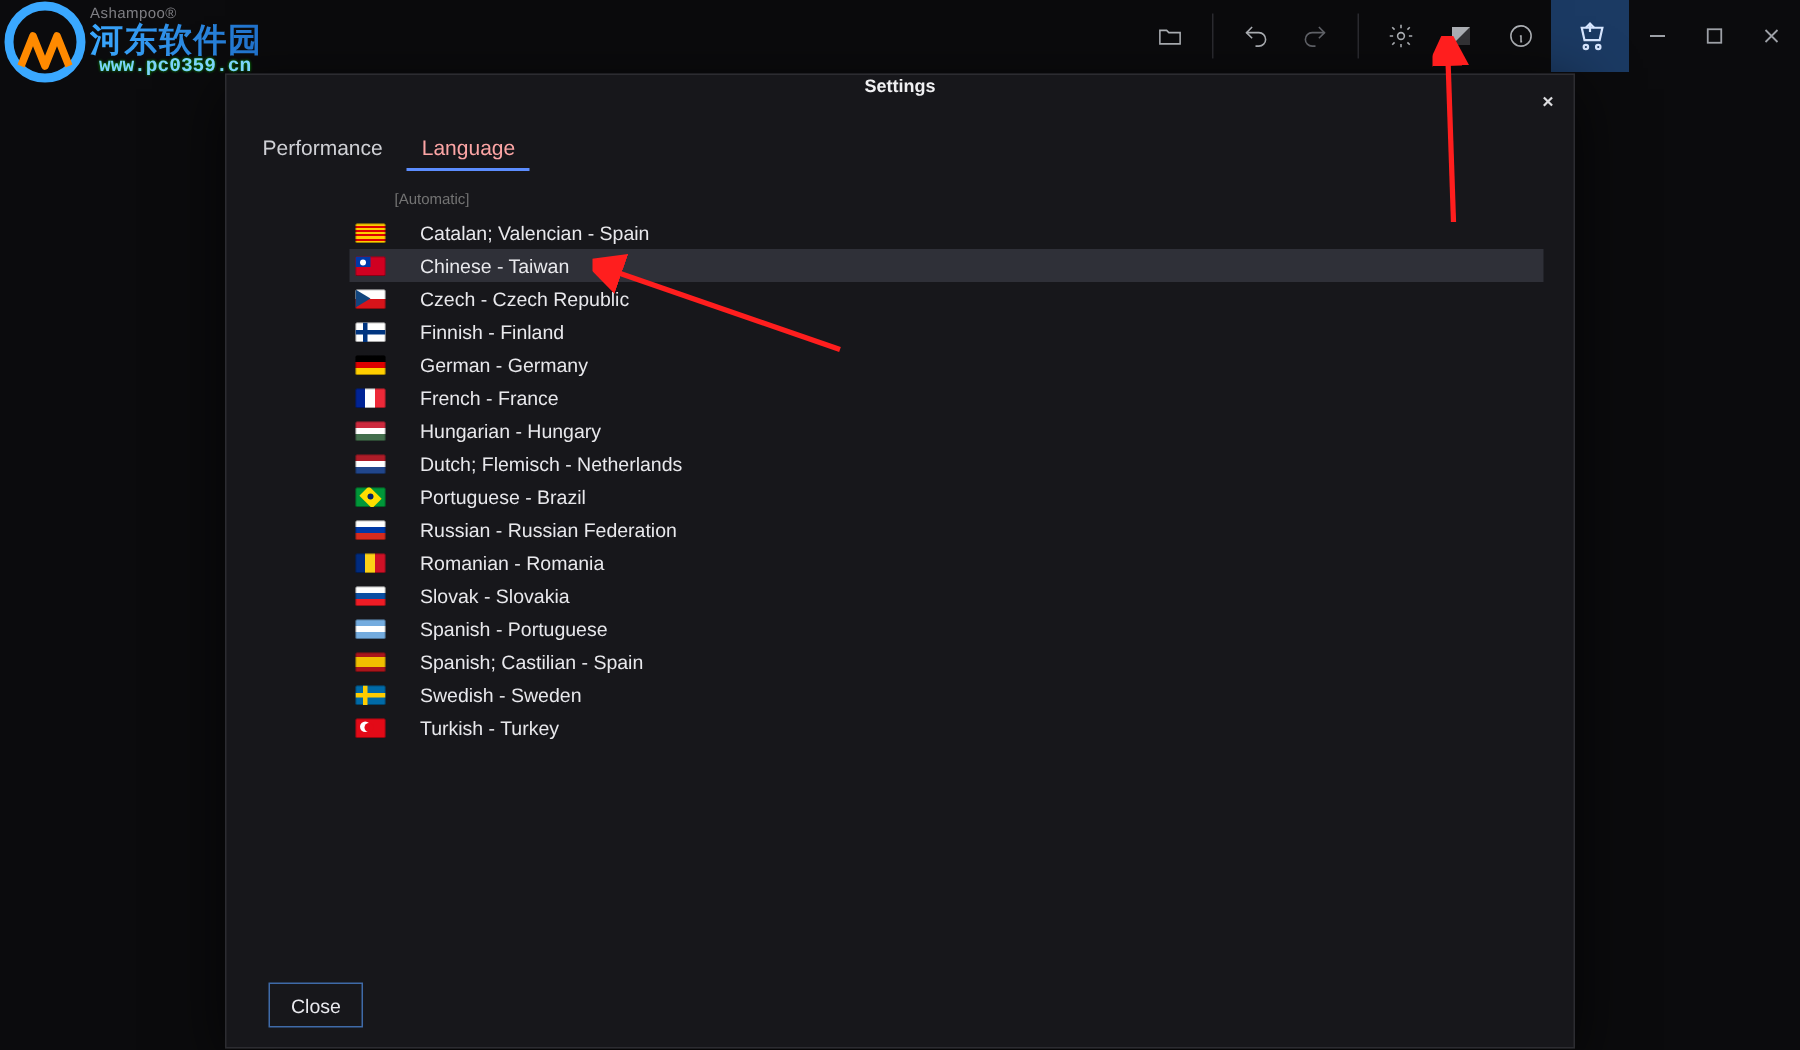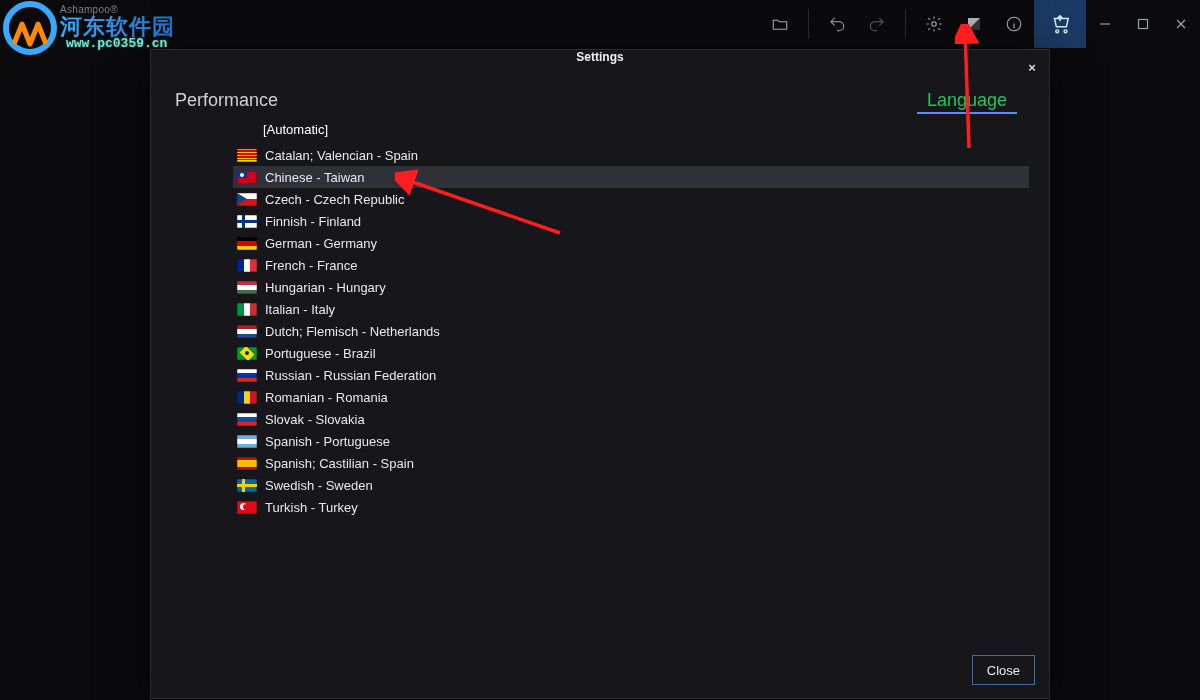--- a/index.html
+++ b/index.html
@@ -61,37 +61,36 @@
     font-size: 12px; font-weight: 600; color: #f0f0f2; position: relative;
   }
   .dialog-close {
     position: absolute; right: 0; top: 0; width: 34px; height: 34px;
     display: flex; align-items: center; justify-content: center;
     cursor: pointer; color: #dcdcdf; font-size: 13px;
   }
 
   .dialog-tabs {
     display: flex; gap: 6px; padding: 2px 32px 0 14px; height: 30px;
-    font-size: 18px;
-    justify-content: space-between;
+    font-size: 14px;
   }
   .tab {
     padding: 4px 10px 6px; color: #cfd0d5; cursor: pointer;
     border-bottom: 2px solid transparent;
   }
-  .tab.active { color: #22c55e; border-bottom-color: #5c8dff; }
+  .tab.active { color: #fca5a5; border-bottom-color: #5c8dff; }
 
   .dialog-body { flex: 1; overflow-y: auto; padding: 8px 10px 4px 10px; }
   .lang-list { margin-left: 72px; width: calc(100% - 82px); }
   .lang-row {
-    display: flex; align-items: center; height: 22px; gap: 8px;
+    display: flex; align-items: center; height: 22px; gap: 23px;
     padding-left: 4px; font-size: 13px; color: #e8e8ec; cursor: pointer;
   }
   .lang-row.selected { background: #2f3038; }
-  .lang-automatic { padding-left: 30px; color: #ffffff; font-size: 13px; height: 22px; display:flex; }
+  .lang-automatic { padding-left: 30px; color: #737373; font-size: 10px; height: 22px; display:flex; align-items:center;}
   .flag {
     width: 20px; height: 13px; flex-shrink: 0; border-radius: 1px;
     box-shadow: inset 0 0 0 .5px rgba(0,0,0,.45);
     background-size: cover; position: relative; overflow:hidden;
   }
   
   .flag-cat { background: linear-gradient(#ffcc00 0 11%, #d00 11% 22%, #ffcc00 22% 33%, #d00 33% 44%, #ffcc00 44% 55%, #d00 55% 66%, #ffcc00 66% 77%, #d00 77% 88%, #ffcc00 88% 100%);}
   .flag-tw  { background:#d00021;} .flag-tw::before{content:"";position:absolute;top:0;left:0;width:50%;height:55%;background:#0038a8;}
   .flag-tw::after{content:"";position:absolute;top:2px;left:3px;width:4px;height:4px;background:#fff;border-radius:50%;}
   .flag-cz  { background: linear-gradient(#fff 0 50%, #d7141a 50% 100%);} .flag-cz::before{content:"";position:absolute;border-top:6.5px solid transparent;border-bottom:6.5px solid transparent;border-left:10px solid #11457e;}
@@ -107,22 +106,22 @@
   .flag-ro  { background: linear-gradient(90deg,#002b7f 0 33%,#fcd116 33% 66%,#ce1126 66% 100%);}
   .flag-ru  { background: linear-gradient(#fff 0 33%,#0039a6 33% 66%,#d52b1e 66% 100%);}
   .flag-sk  { background: linear-gradient(#fff 0 33%,#0b4ea2 33% 66%,#ee1c25 66% 100%);}
   .flag-ar  { background: linear-gradient(#74acdf 0 33%,#fff 33% 66%,#74acdf 66% 100%);}
   .flag-es  { background: linear-gradient(#aa151b 0 25%,#f1bf00 25% 75%,#aa151b 75% 100%);}
   .flag-se  { background:#006aa7;} .flag-se::before{content:"";position:absolute;top:0;left:5px;width:3px;height:100%;background:#fecc00;} .flag-se::after{content:"";position:absolute;top:5px;left:0;width:100%;height:3px;background:#fecc00;}
   .flag-tr  { background:#e30a17;} .flag-tr::before{content:"";position:absolute;top:2px;left:3px;width:7px;height:7px;border-radius:50%;background:#fff;}
   .flag-tr::after{content:"";position:absolute;top:3px;left:5.5px;width:6px;height:6px;border-radius:50%;background:#e30a17;}
 
   .dialog-footer {
-    height: 56px; display: flex; align-items: center; justify-content: flex-end;
-    padding: 0 14px;
+    height: 56px; display: flex; align-items: center; justify-content: flex-start;
+    padding: 0 28px;
   }
   .close-btn {
     min-width: 60px; height: 30px; padding: 0 14px;
     border: 1px solid #3f6aa8; background: #17171b; color: #e9e9ee;
     font-size: 13px; cursor: pointer;
   }
 
   
   svg.annotation { position: absolute; pointer-events: none; z-index: 100; }
 
@@ -250,24 +249,20 @@
             <span class="flag flag-de"></span>
             <span>German - Germany</span>
           </div>
           <div class="lang-row">
             <span class="flag flag-fr"></span>
             <span>French - France</span>
           </div>
           <div class="lang-row">
             <span class="flag flag-hu"></span>
             <span>Hungarian - Hungary</span>
-          </div>
-          <div class="lang-row">
-            <span class="flag flag-it"></span>
-            <span>Italian - Italy</span>
           </div>
           <div class="lang-row">
             <span class="flag flag-nl"></span>
             <span>Dutch; Flemisch - Netherlands</span>
           </div>
           <div class="lang-row">
             <span class="flag flag-br"></span>
             <span>Portuguese - Brazil</span>
           </div>
           <div class="lang-row">

